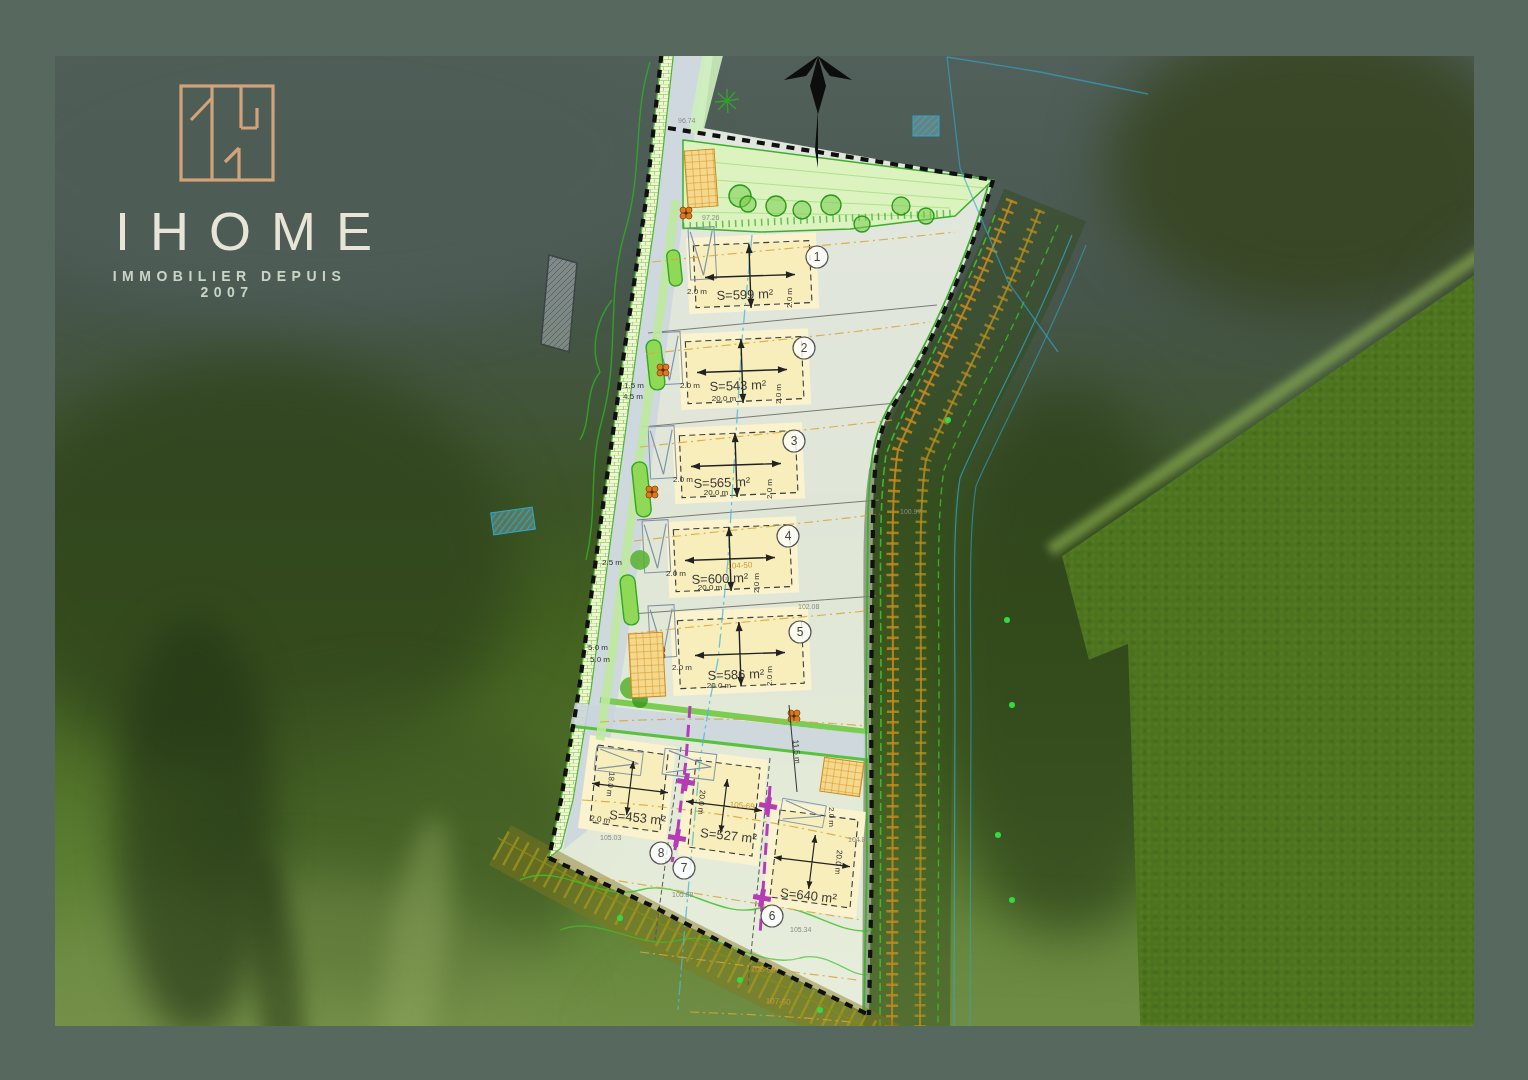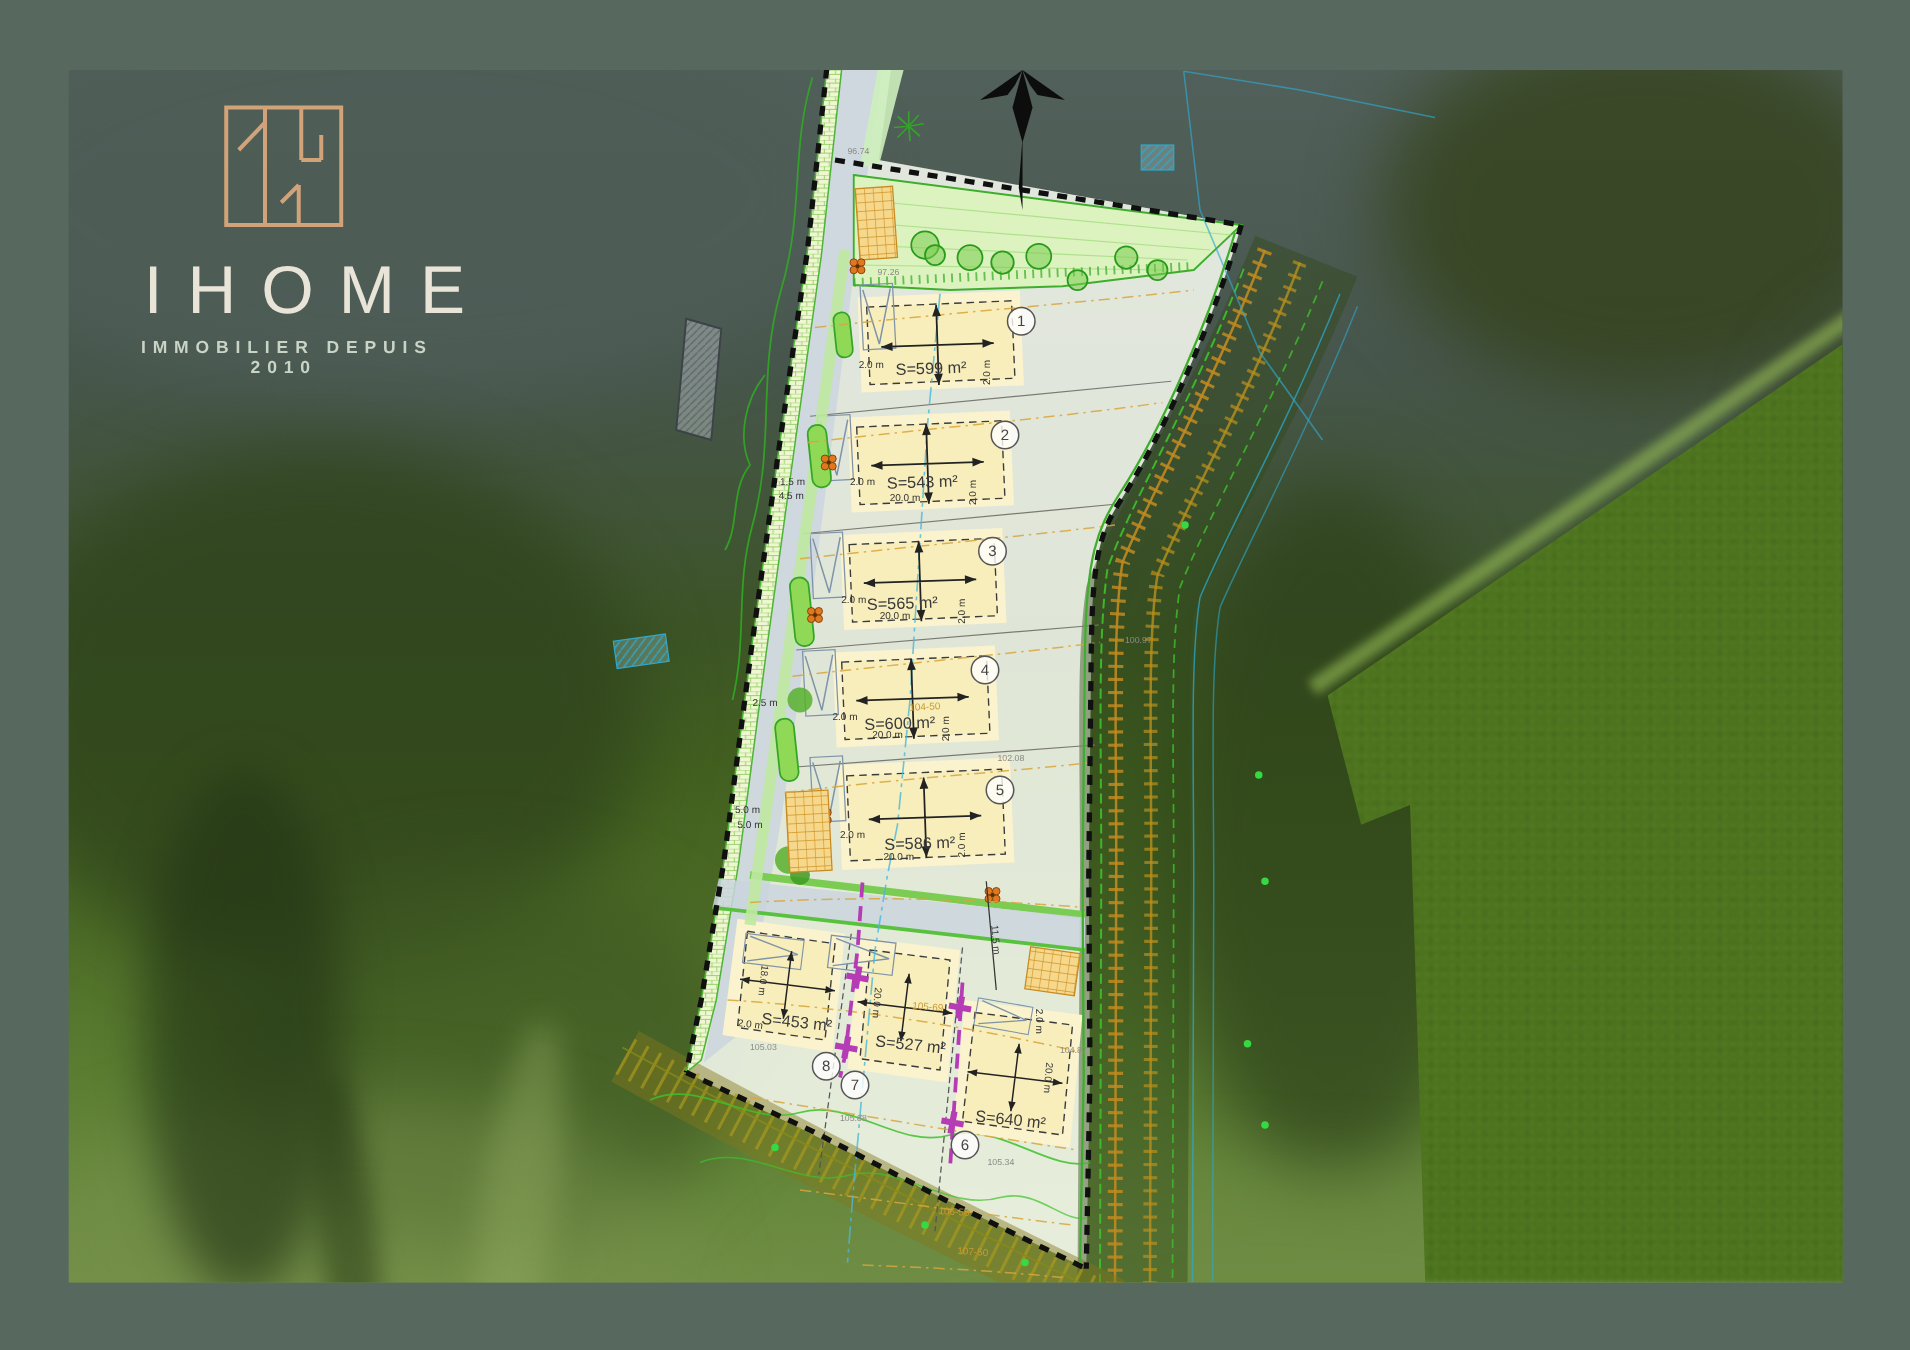--- a/index.html
+++ b/index.html
@@ -56,21 +56,21 @@
       <svg width="96" height="98" viewBox="0 0 96 98">
         <g fill="none" stroke="#d2a379" stroke-width="3.2">
           <rect x="2" y="2" width="92" height="94"></rect>
           <path d="M33 2 V96"></path>
           <path d="M12 36 L33 14"></path>
           <path d="M62 2 V44 M62 44 L78 44 M78 44 V24"></path>
           <path d="M46 78 L60 64 M60 64 V96"></path>
         </g>
       </svg>
       <div class="logo-brand">IHOME</div>
-      <div class="logo-tagline">IMMOBILIER DEPUIS 2010</div>
+      <div class="logo-tagline">IMMOBILIER DEPUIS 2007</div>
     </div>
 
     <svg viewBox="55 56 1419 970" width="1419" height="970" style="position:absolute;left:0;top:0;">
       <defs>
         <pattern id="brick" width="9" height="7" patternUnits="userSpaceOnUse">
           <rect width="9" height="7" fill="#eef6d2"></rect>
           <path d="M0 0 H9 M0 3.5 H9 M2.5 0 V3.5 M6.5 3.5 V7" stroke="#93cd62" stroke-width=".7" fill="none"></path>
         </pattern>
         <pattern id="ogrid" width="7" height="7" patternUnits="userSpaceOnUse">
           <rect width="7" height="7" fill="#f6d88c"></rect>

